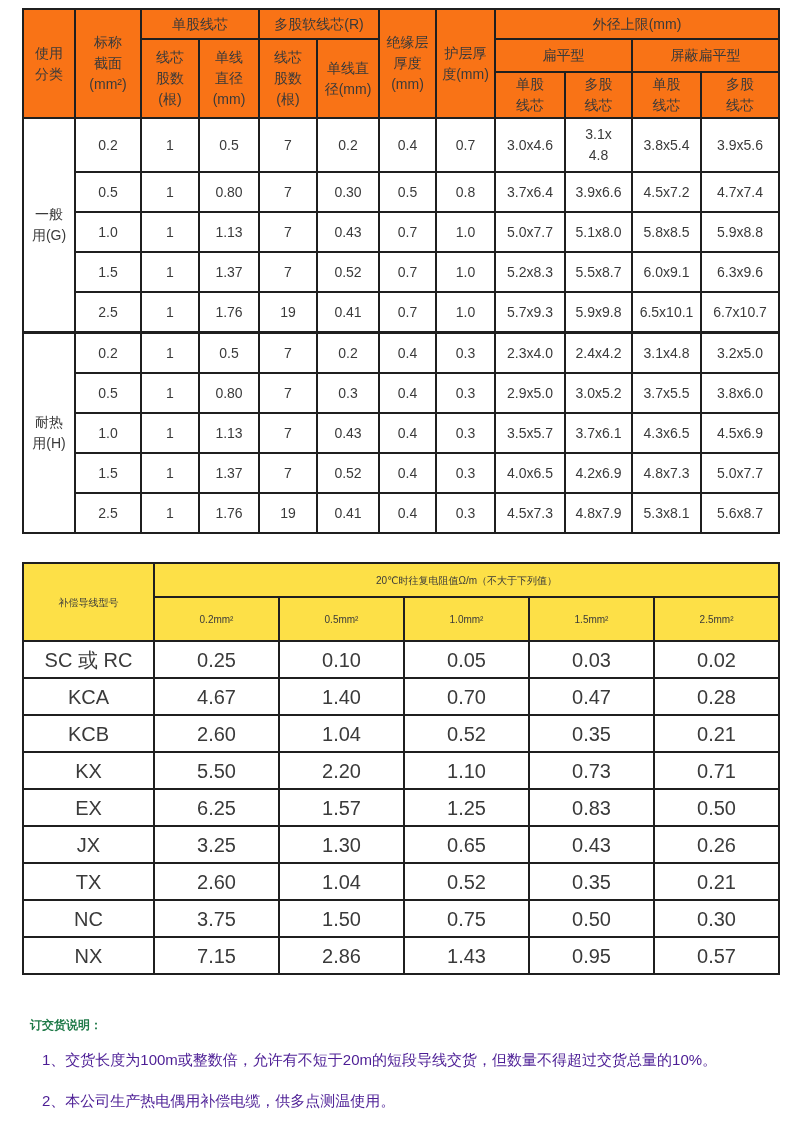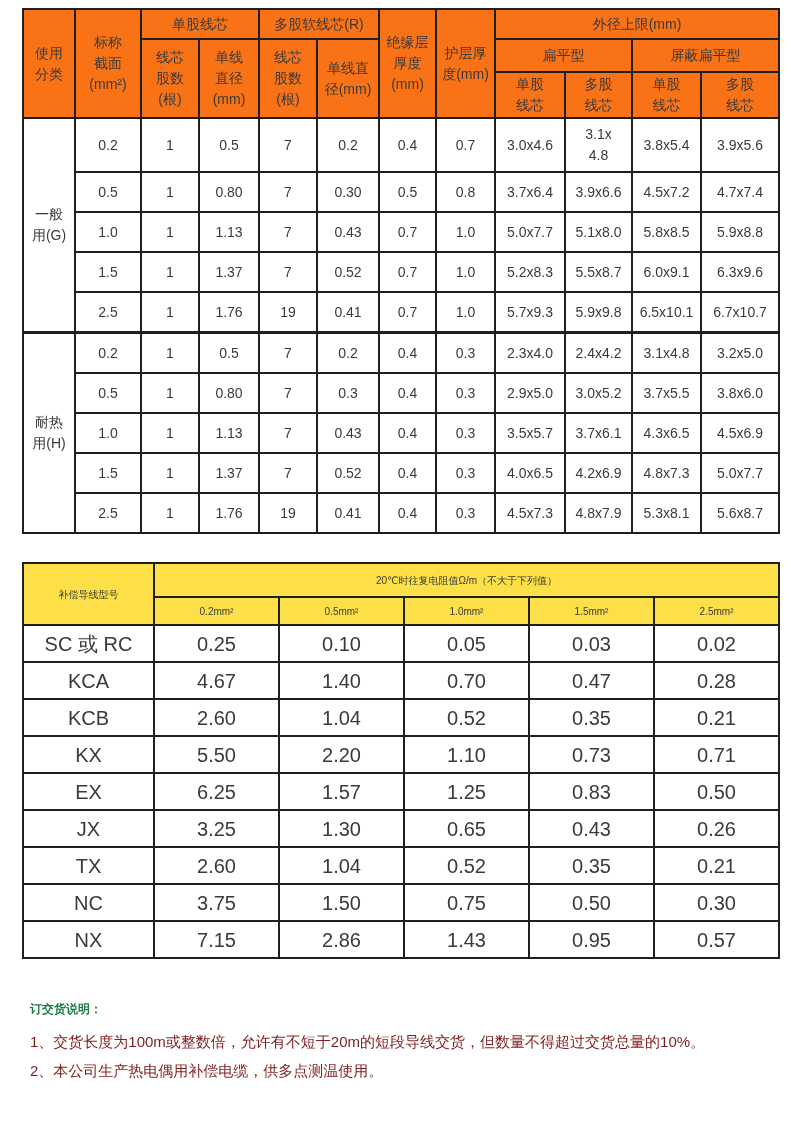--- a/index.html
+++ b/index.html
@@ -13,24 +13,24 @@
   .t1 .hr1{height:30px;}
   .t1 .hr2{height:33px;}
   .t1 .hr3{height:46px;}
   .t1 .dr td{height:36px;}
   .t1 .dr-tall td{height:50px;}
   .t1 .sec-start td{border-top-width:3px;}
   .t2{margin-top:28px;}
   .t2 th{background:#fde047;font-size:10px;}
   .t2 td{font-size:20px;height:33px;}
   .t2 .hr1{height:34px;}
-  .t2 .hr2{height:28px;}
+  .t2 .hr2{height:44px;}
   .notes{margin-top:42px;margin-left:8px;}
   .notes-title{color:#1f7a48;font-weight:bold;font-size:12px;margin:0 0 10px 0;}
-  .note-item{font-size:15px;color:#7f1d1d;line-height:1.9;margin:0;}
+  .note-item{font-size:15px;color:#4c1d95;line-height:1.9;margin:12px;}
 </style>
 </head>
 <body>
 
 <div class="page">
 
 
   <table class="t1">
     <colgroup>
       <col style="width:52px">

